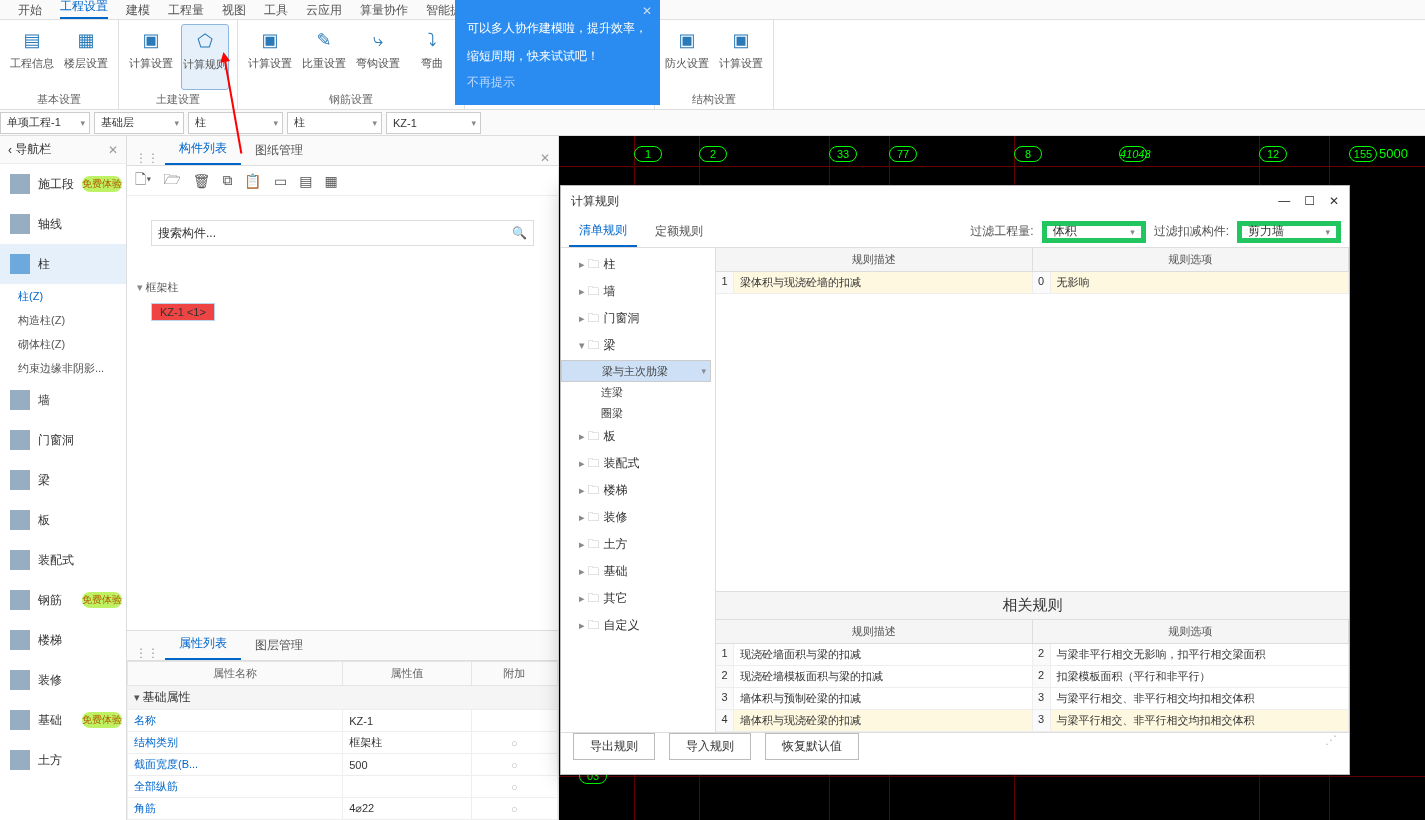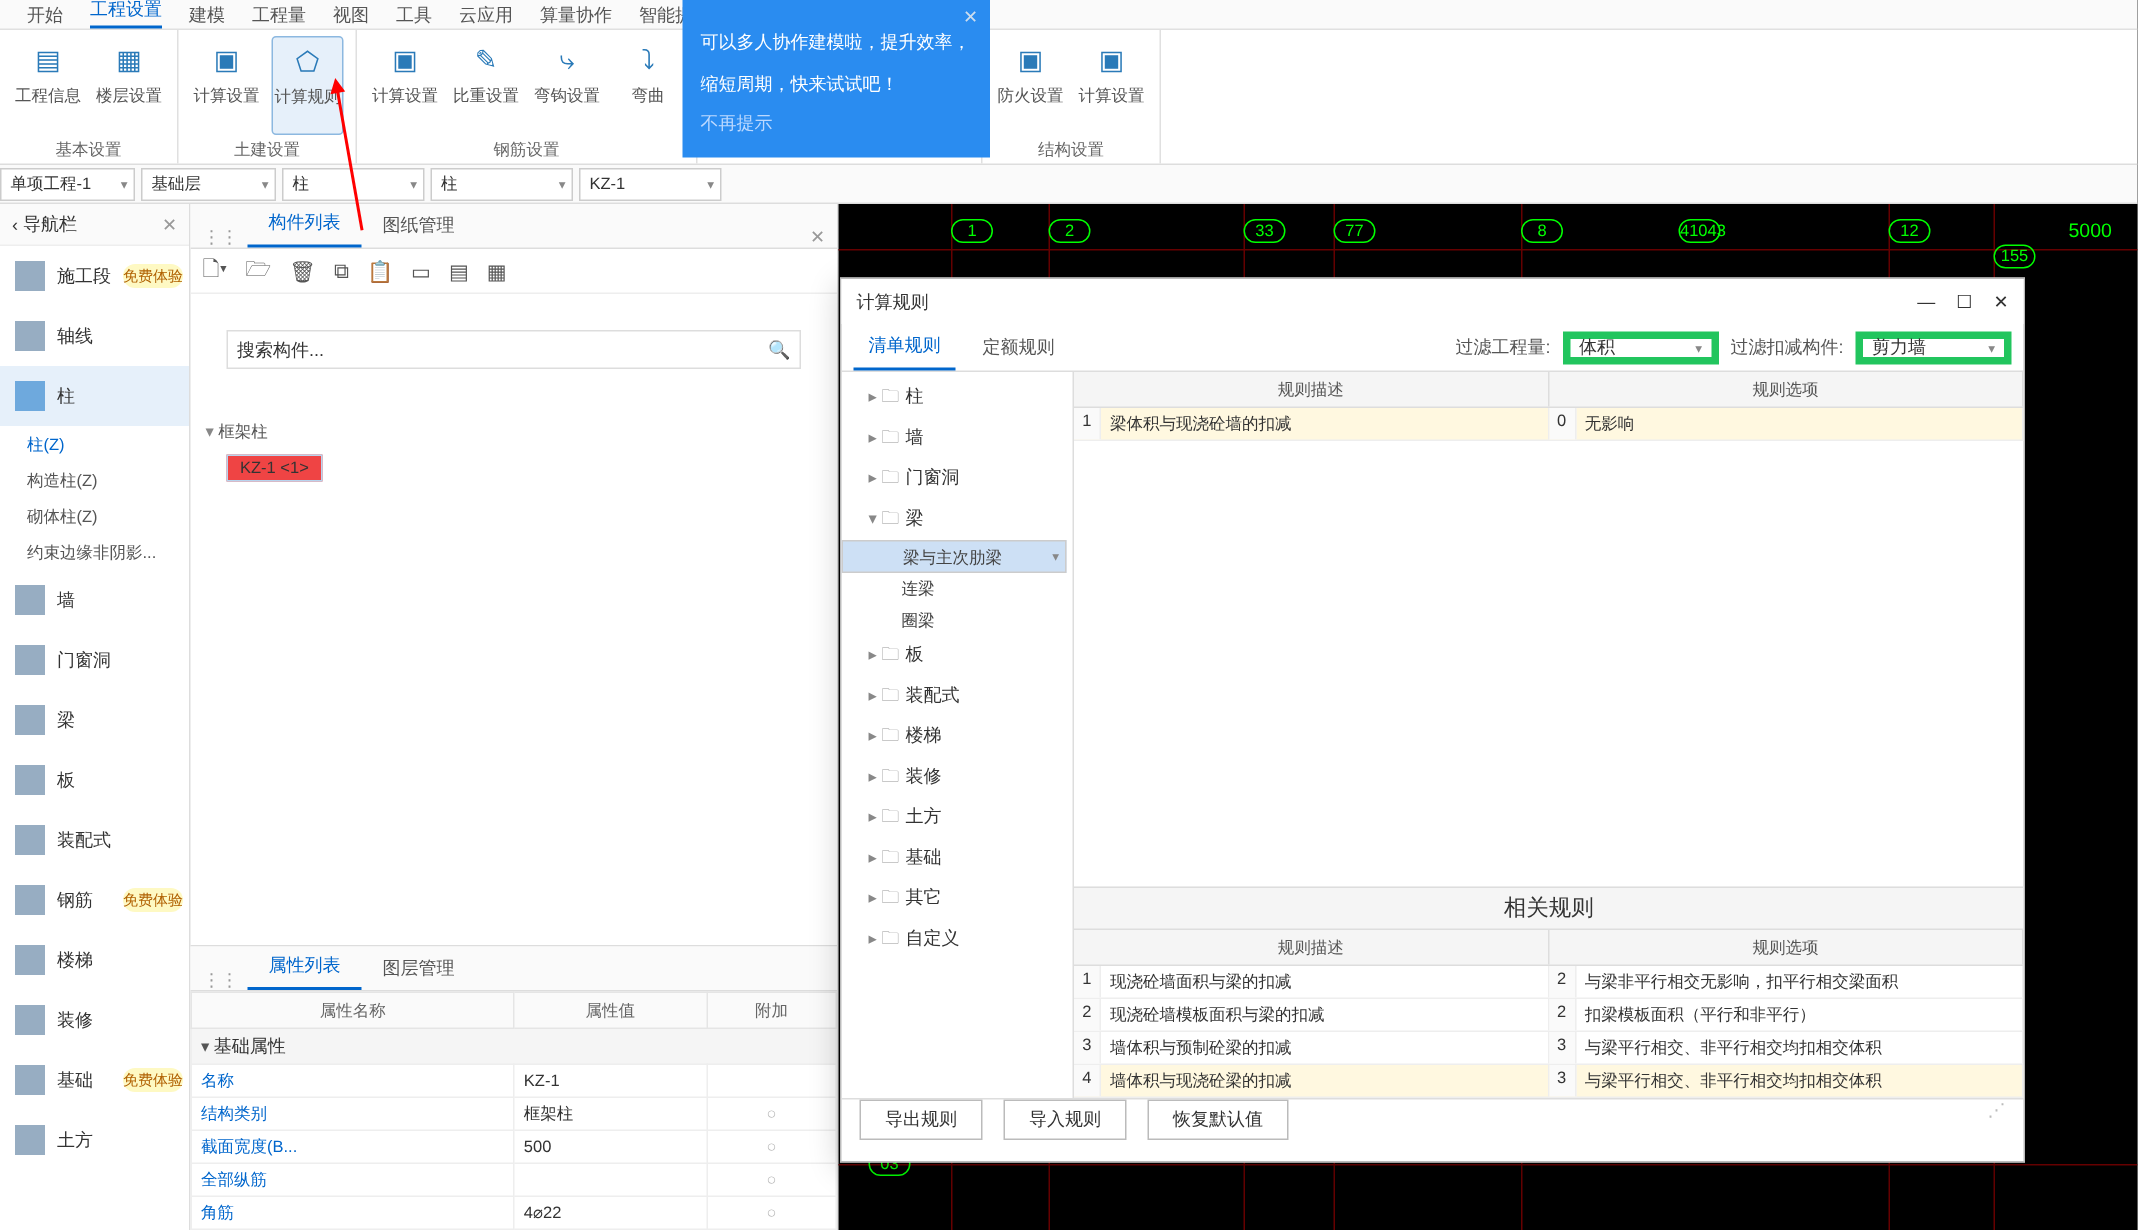--- a/index.html
+++ b/index.html
@@ -25,21 +25,21 @@
 .sel{height:22px;border:1px solid #ccc;background:#fff;margin-right:4px;padding:0 18px 0 6px;position:relative;font-size:11px;display:flex;align-items:center}
 .sel::after{content:'▾';position:absolute;right:4px;color:#888;font-size:9px}
 .main{display:flex;height:684px}
 .navcol{width:127px;border-right:1px solid #ddd;background:#fff;display:flex;flex-direction:column}
 .navhead{display:flex;align-items:center;height:28px;padding:0 8px;border-bottom:1px solid #eee;background:#fafafa}
 .navhead .close{margin-left:auto;color:#999;cursor:pointer}
 .navitem{display:flex;align-items:center;height:40px;padding-left:10px;cursor:pointer;position:relative}
 .navitem.on{background:#e6f0fa}
 .navicon{width:20px;height:20px;margin-right:8px;background:#6b8aa8;opacity:.7}
 .navicon.blue{background:#3a8ad0}
-.navitem .badge{position:absolute;right:4px;background:#fef9c3;font-size:10px;padding:1px 0;border-radius:8px;color:#b06000}
+.navitem .badge{position:absolute;right:4px;background:#bef264;font-size:10px;padding:1px 0;border-radius:8px;color:#b06000}
 .subitem{padding-left:18px;height:24px;display:flex;align-items:center;font-size:11px;color:#555;cursor:pointer}
 .subitem.on{color:#0066cc}
 .midcol{width:432px;border-right:1px solid #ddd;display:flex;flex-direction:column}
 .tabs{display:flex;height:30px;align-items:flex-end;border-bottom:1px solid #ddd;padding-left:8px;background:#fafafa}
 .tab{padding:6px 14px;cursor:pointer;font-size:12px;color:#555}
 .tab.on{color:#0066cc;border-bottom:2px solid #0066cc}
 .tabs .close{margin-left:auto;margin-right:8px;color:#999;cursor:pointer}
 .tb{display:flex;height:30px;align-items:center;padding:0 8px;gap:12px;border-bottom:1px solid #eee}
 .tb span{color:#555;cursor:pointer;font-size:14px}
 .search{margin:24px;height:26px;border:1px solid #ddd;display:flex;align-items:center;padding:0 6px;color:#aaa}
@@ -334,23 +334,23 @@
       <div class="gridv" style="left:330px"></div>
       <div class="gridv" style="left:455px"></div>
       <div class="gridv" style="left:700px"></div>
       <div class="gridv" style="left:770px"></div>
     <div id="axes-holder">
         <div class="ax" style="left: 75px;">1</div>
         <div class="ax" style="left: 140px;">2</div>
         <div class="ax" style="left: 270px;">33</div>
         <div class="ax" style="left: 330px;">77</div>
         <div class="ax" style="left: 455px;">8</div>
-        <div class="ax" style="left: 560px;">41043</div>
+        <div class="ax" style="left: 560px; font-style: italic;">41043</div>
         <div class="ax" style="left: 700px;">12</div>
-        <div class="ax" style="left: 770px; margin-top: 17px;">155</div>
+        <div class="ax" style="left: 790px;">155</div>
       </div>
     <div class="axlbl" style="left:820px">5000</div>
     <div class="ax" style="top:632px;left:20px">03</div>
   </div>
 </div>
 
 <div class="dialog">
   <div class="dlg-title">
     <span>计算规则</span>
     <div class="wbtns">

